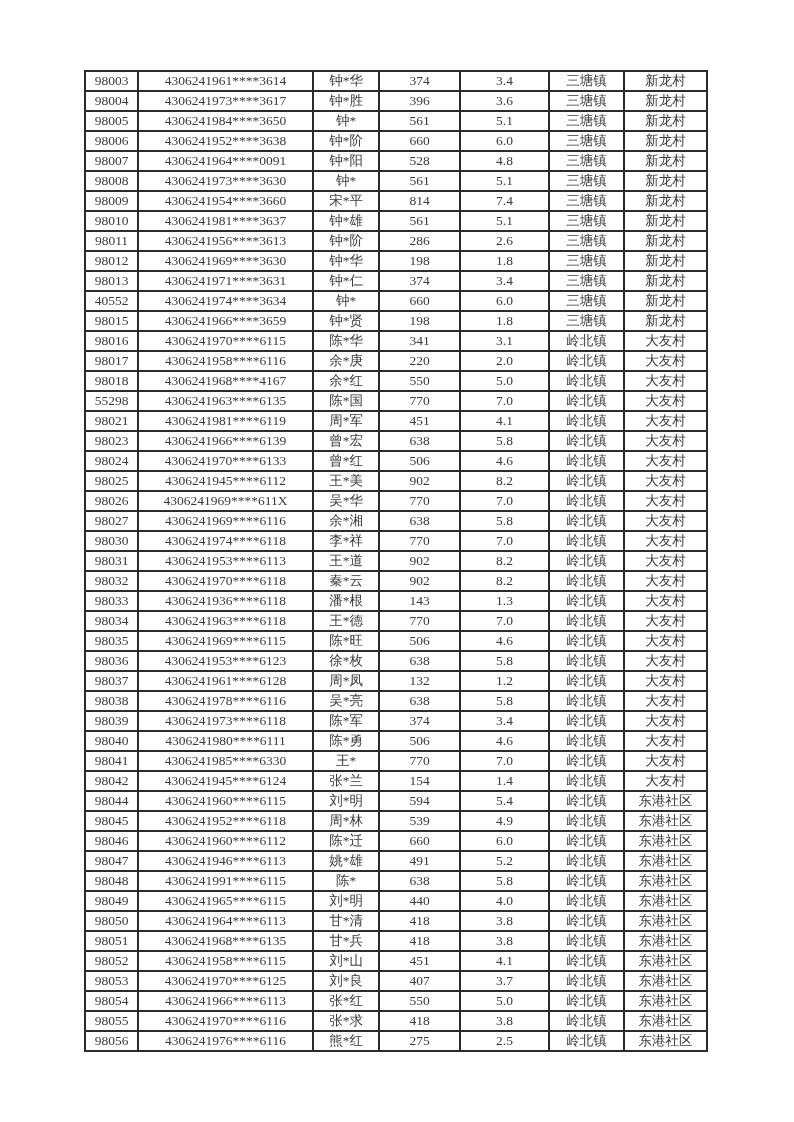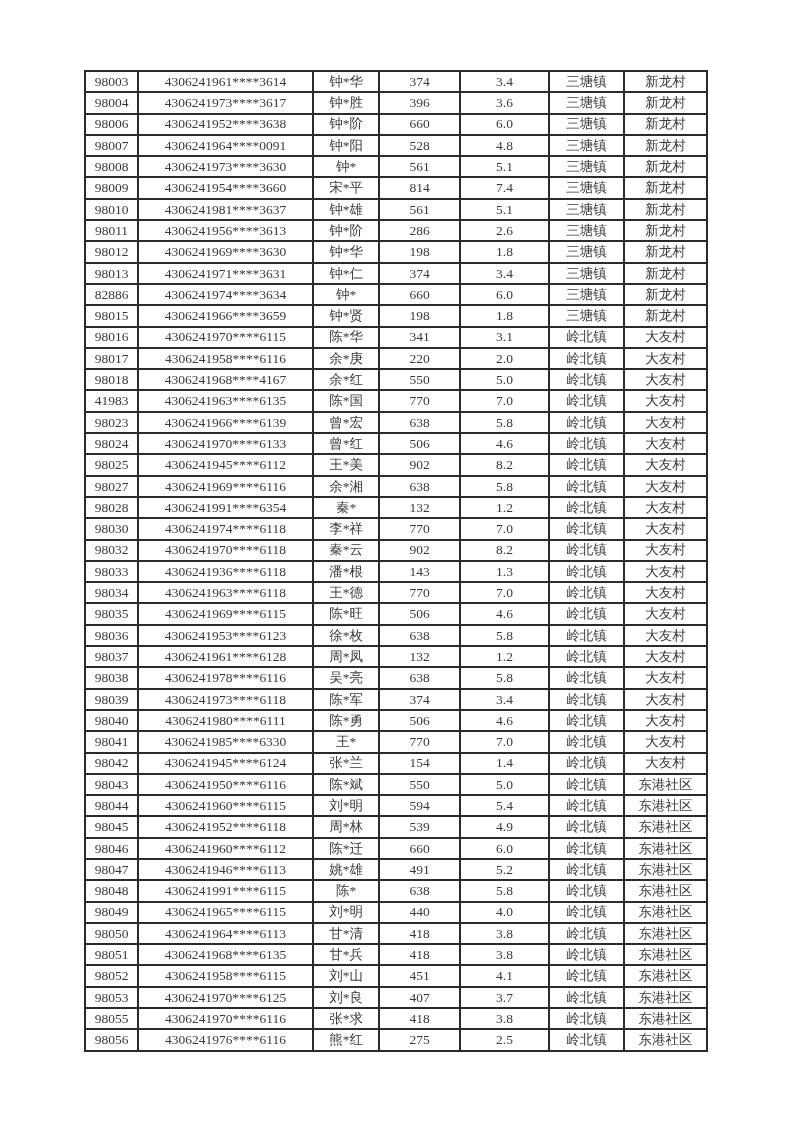--- a/index.html
+++ b/index.html
@@ -81,20 +81,29 @@
         <tr>
           <td>98004</td>
           <td>4306241973****3617</td>
           <td>钟*胜</td>
           <td>396</td>
           <td>3.6</td>
           <td>三塘镇</td>
           <td>新龙村</td>
         </tr>
         <tr>
+          <td>98005</td>
+          <td>4306241984****3650</td>
+          <td>钟*</td>
+          <td>561</td>
+          <td>5.1</td>
+          <td>三塘镇</td>
+          <td>新龙村</td>
+        </tr>
+        <tr>
           <td>98006</td>
           <td>4306241952****3638</td>
           <td>钟*阶</td>
           <td>660</td>
           <td>6.0</td>
           <td>三塘镇</td>
           <td>新龙村</td>
         </tr>
         <tr>
           <td>98007</td>
@@ -153,21 +162,21 @@
         <tr>
           <td>98013</td>
           <td>4306241971****3631</td>
           <td>钟*仁</td>
           <td>374</td>
           <td>3.4</td>
           <td>三塘镇</td>
           <td>新龙村</td>
         </tr>
         <tr>
-          <td>82886</td>
+          <td>40552</td>
           <td>4306241974****3634</td>
           <td>钟*</td>
           <td>660</td>
           <td>6.0</td>
           <td>三塘镇</td>
           <td>新龙村</td>
         </tr>
         <tr>
           <td>98015</td>
           <td>4306241966****3659</td>
@@ -198,25 +207,34 @@
         <tr>
           <td>98018</td>
           <td>4306241968****4167</td>
           <td>余*红</td>
           <td>550</td>
           <td>5.0</td>
           <td>岭北镇</td>
           <td>大友村</td>
         </tr>
         <tr>
-          <td>41983</td>
+          <td>55298</td>
           <td>4306241963****6135</td>
           <td>陈*国</td>
           <td>770</td>
           <td>7.0</td>
+          <td>岭北镇</td>
+          <td>大友村</td>
+        </tr>
+        <tr>
+          <td>98021</td>
+          <td>4306241981****6119</td>
+          <td>周*军</td>
+          <td>451</td>
+          <td>4.1</td>
           <td>岭北镇</td>
           <td>大友村</td>
         </tr>
         <tr>
           <td>98023</td>
           <td>4306241966****6139</td>
           <td>曾*宏</td>
           <td>638</td>
           <td>5.8</td>
           <td>岭北镇</td>
@@ -234,47 +252,56 @@
         <tr>
           <td>98025</td>
           <td>4306241945****6112</td>
           <td>王*美</td>
           <td>902</td>
           <td>8.2</td>
           <td>岭北镇</td>
           <td>大友村</td>
         </tr>
         <tr>
+          <td>98026</td>
+          <td>4306241969****611X</td>
+          <td>吴*华</td>
+          <td>770</td>
+          <td>7.0</td>
+          <td>岭北镇</td>
+          <td>大友村</td>
+        </tr>
+        <tr>
           <td>98027</td>
           <td>4306241969****6116</td>
           <td>余*湘</td>
           <td>638</td>
           <td>5.8</td>
           <td>岭北镇</td>
           <td>大友村</td>
         </tr>
         <tr>
-          <td>98028</td>
-          <td>4306241991****6354</td>
-          <td>秦*</td>
-          <td>132</td>
-          <td>1.2</td>
-          <td>岭北镇</td>
-          <td>大友村</td>
-        </tr>
-        <tr>
           <td>98030</td>
           <td>4306241974****6118</td>
           <td>李*祥</td>
           <td>770</td>
           <td>7.0</td>
           <td>岭北镇</td>
           <td>大友村</td>
         </tr>
         <tr>
+          <td>98031</td>
+          <td>4306241953****6113</td>
+          <td>王*道</td>
+          <td>902</td>
+          <td>8.2</td>
+          <td>岭北镇</td>
+          <td>大友村</td>
+        </tr>
+        <tr>
           <td>98032</td>
           <td>4306241970****6118</td>
           <td>秦*云</td>
           <td>902</td>
           <td>8.2</td>
           <td>岭北镇</td>
           <td>大友村</td>
         </tr>
         <tr>
           <td>98033</td>
@@ -360,29 +387,20 @@
         <tr>
           <td>98042</td>
           <td>4306241945****6124</td>
           <td>张*兰</td>
           <td>154</td>
           <td>1.4</td>
           <td>岭北镇</td>
           <td>大友村</td>
         </tr>
         <tr>
-          <td>98043</td>
-          <td>4306241950****6116</td>
-          <td>陈*斌</td>
-          <td>550</td>
-          <td>5.0</td>
-          <td>岭北镇</td>
-          <td>东港社区</td>
-        </tr>
-        <tr>
           <td>98044</td>
           <td>4306241960****6115</td>
           <td>刘*明</td>
           <td>594</td>
           <td>5.4</td>
           <td>岭北镇</td>
           <td>东港社区</td>
         </tr>
         <tr>
           <td>98045</td>
@@ -459,20 +477,29 @@
         <tr>
           <td>98053</td>
           <td>4306241970****6125</td>
           <td>刘*良</td>
           <td>407</td>
           <td>3.7</td>
           <td>岭北镇</td>
           <td>东港社区</td>
         </tr>
         <tr>
+          <td>98054</td>
+          <td>4306241966****6113</td>
+          <td>张*红</td>
+          <td>550</td>
+          <td>5.0</td>
+          <td>岭北镇</td>
+          <td>东港社区</td>
+        </tr>
+        <tr>
           <td>98055</td>
           <td>4306241970****6116</td>
           <td>张*求</td>
           <td>418</td>
           <td>3.8</td>
           <td>岭北镇</td>
           <td>东港社区</td>
         </tr>
         <tr>
           <td>98056</td>

